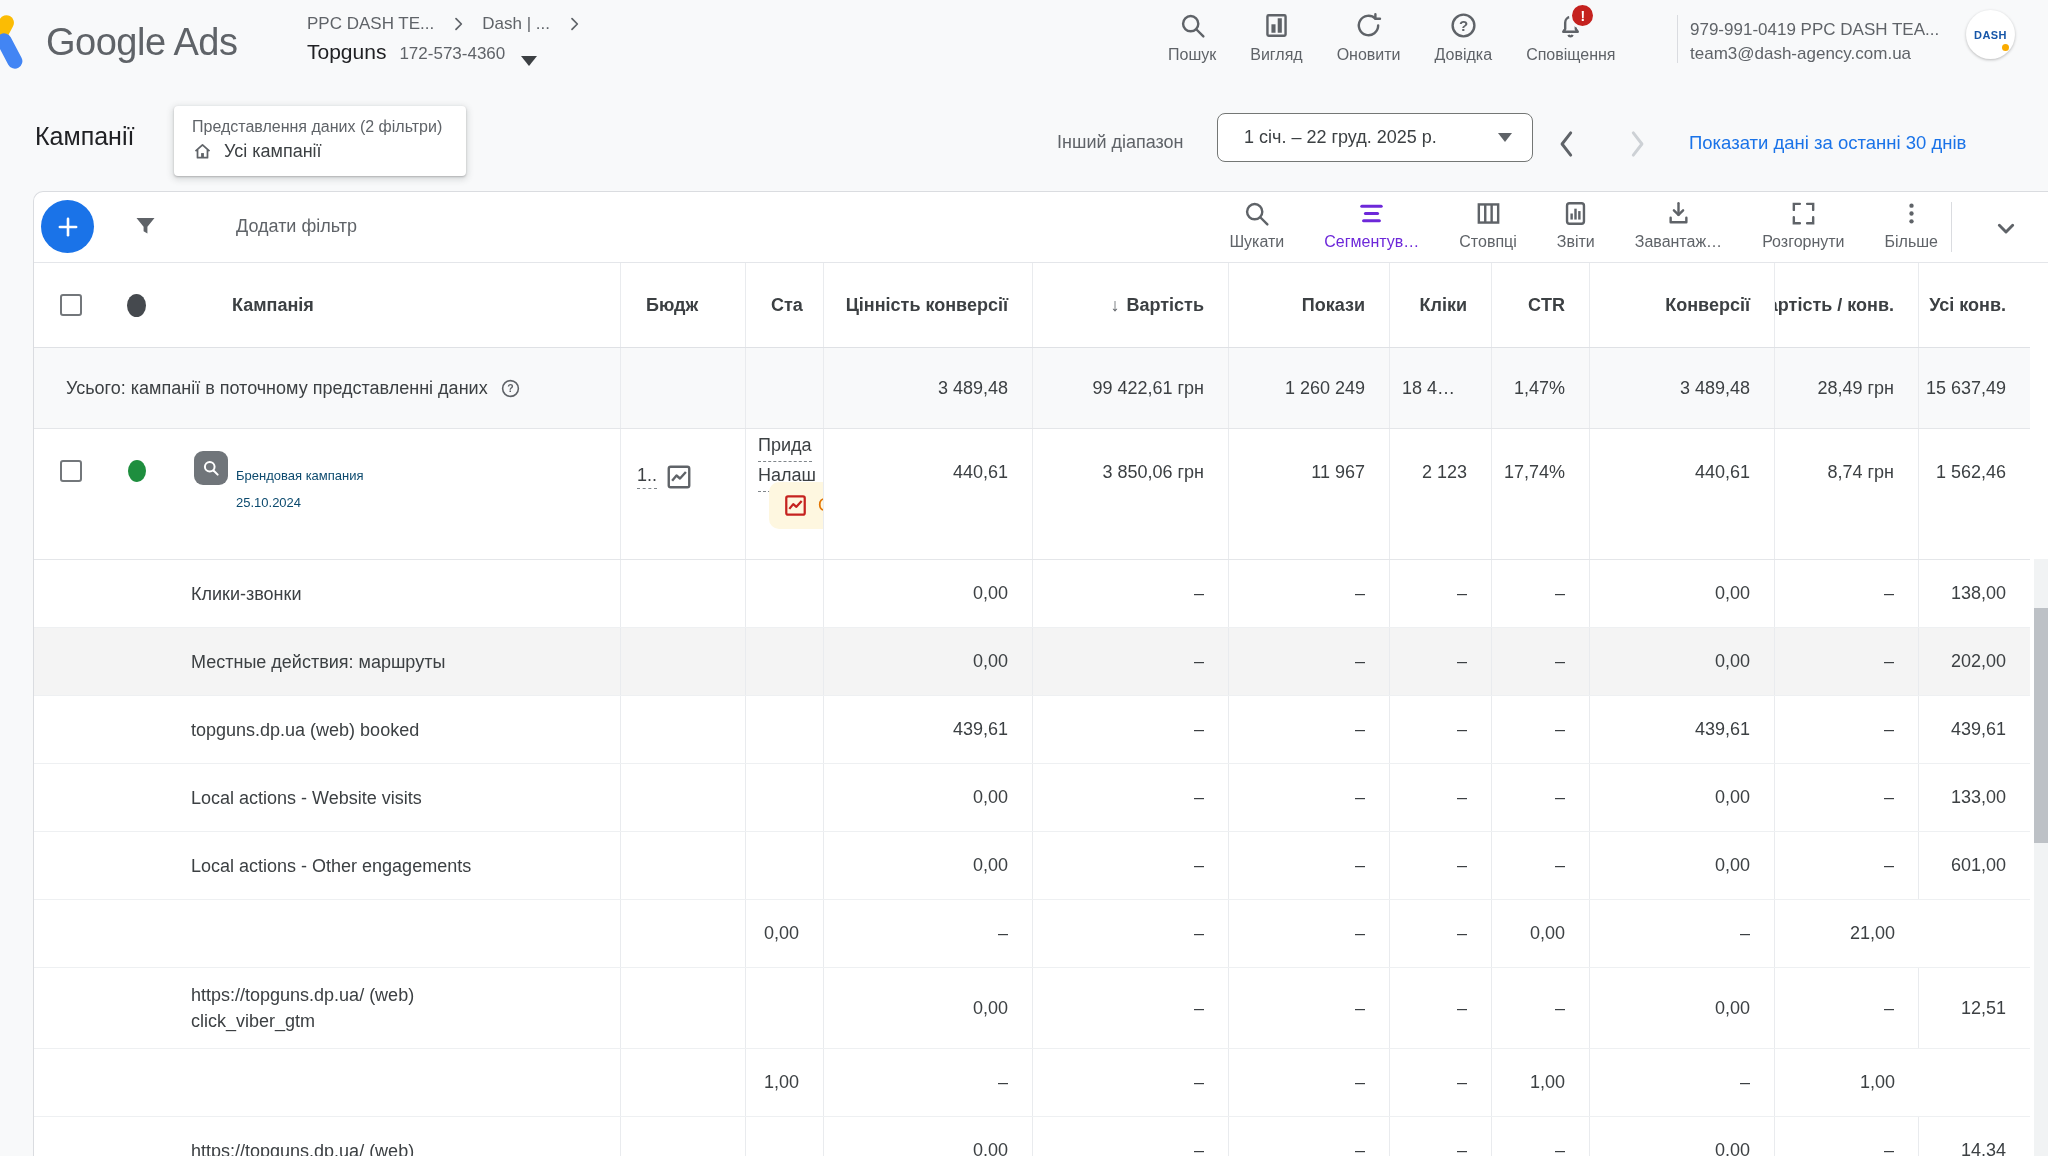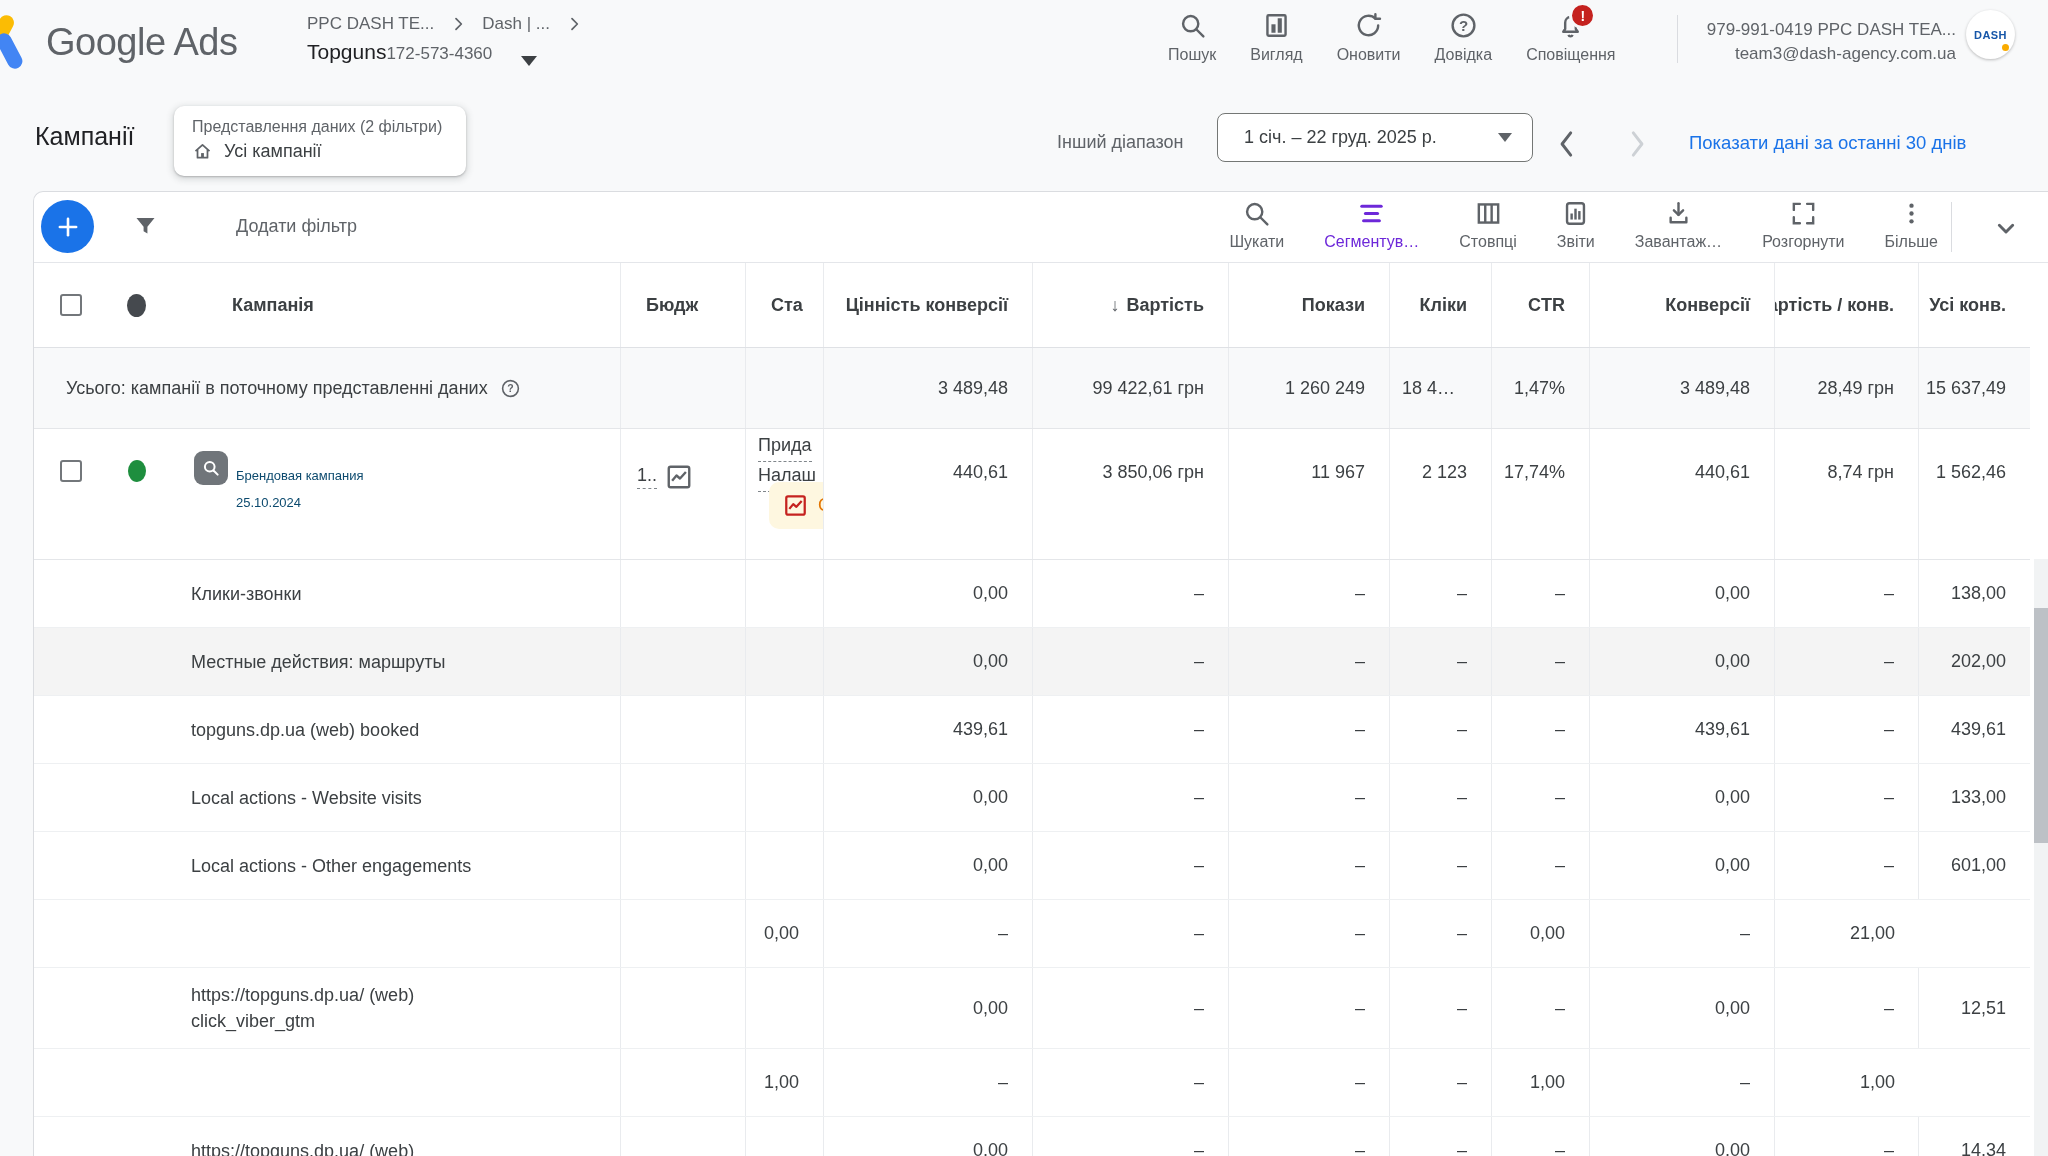--- a/index.html
+++ b/index.html
@@ -9,45 +9,45 @@
   svg{display:block}
 
   
   .topbar{position:absolute;left:0;top:0;width:100%;height:84px}
   .logo{position:absolute;left:0;top:12px;display:flex;align-items:center}
   .logo-mark{width:32px;height:60px;overflow:hidden;position:relative}
   .logo-mark svg{position:absolute;left:-28px;top:0}
   .logo-text{font-size:38px;color:#5f6368;margin-left:14px;letter-spacing:-0.5px}
   .breadcrumb{position:absolute;left:307px;top:9px}
   .bc-line1{display:flex;align-items:center;gap:16px;font-size:17px;color:#5f6368;height:30px}
-  .bc-line2{display:flex;align-items:baseline;margin-top:1px}
+  .bc-line2{display:flex;align-items:baseline;gap:13px;margin-top:1px}
   .bc-account{font-size:21px;color:#202124;font-weight:500}
   .bc-id{font-size:17px;color:#5f6368}
   .bc-caret{position:absolute;left:214px;top:47px;width:0;height:0;
             border-left:8px solid transparent;border-right:8px solid transparent;border-top:10px solid #3c4043}
   .nav{position:absolute;left:1168px;top:11px;display:flex;gap:34px}
   .nav-item{display:flex;flex-direction:column;align-items:center;gap:6px;color:#5f6368;cursor:pointer}
   .nav-item svg{width:29px;height:29px}
   .nav-label{font-size:16px;white-space:nowrap}
   .bell-wrap{position:relative}
   .badge{position:absolute;top:-9px;right:-11px;width:21px;height:21px;border-radius:50%;background:#c5221f;
          color:#fff;font-size:14px;font-weight:700;display:flex;align-items:center;justify-content:center;
          border:3px solid #f8f9fa;box-sizing:content-box}
   .topbar-divider{position:absolute;left:1677px;top:15px;width:1px;height:48px;background:#dadce0}
-  .account-info{position:absolute;left:1690px;top:18px;width:266px;text-align:right;
+  .account-info{position:absolute;left:1690px;top:18px;width:266px;text-align:left;
                 font-size:17px;color:#5f6368;line-height:24px}
   .avatar{position:absolute;left:1966px;top:10px;width:49px;height:49px;border-radius:50%;background:#fff;
           box-shadow:0 1px 3px rgba(0,0,0,.25);display:flex;align-items:center;justify-content:center}
   .avatar-text{font-size:11px;font-weight:700;color:#1656a8;letter-spacing:.4px}
   .avatar-dot{position:absolute;right:6px;bottom:8px;width:7px;height:7px;border-radius:50%;background:#f9ab00}
 
   
   .page-header{position:absolute;left:0;top:104px;width:100%;height:87px}
   .page-title{position:absolute;left:35px;top:18px;font-size:25px;color:#202124;font-weight:400}
-  .view-chip{position:absolute;left:174px;top:2px;background:#fff;border-radius:10px;
+  .view-chip{position:absolute;left:174px;top:2px;background:#fff;border-radius:4px;
              box-shadow:0 1px 2px rgba(60,64,67,.3),0 2px 6px 2px rgba(60,64,67,.15);
              padding:12px 24px 14px 18px;cursor:pointer}
   .chip-sub{font-size:16px;color:#5f6368}
   .chip-main{display:flex;align-items:center;gap:11px;margin-top:5px;font-size:18px;font-weight:500;color:#3c4043}
   .range-label{position:absolute;left:1057px;top:28px;font-size:18px;color:#5f6368}
   .date-btn{position:absolute;left:1217px;top:9px;width:316px;height:49px;background:#fff;
             border:1.5px solid #747775;border-radius:8px;box-sizing:border-box;display:flex;
             align-items:center;justify-content:space-between;padding:0 20px 0 26px;font-size:18px;color:#3c4043;cursor:pointer}
   .caret-down{width:0;height:0;border-left:7px solid transparent;border-right:7px solid transparent;border-top:9px solid #5f6368}
   .range-prev{position:absolute;left:1552px;top:24px;color:#5f6368;cursor:pointer}

